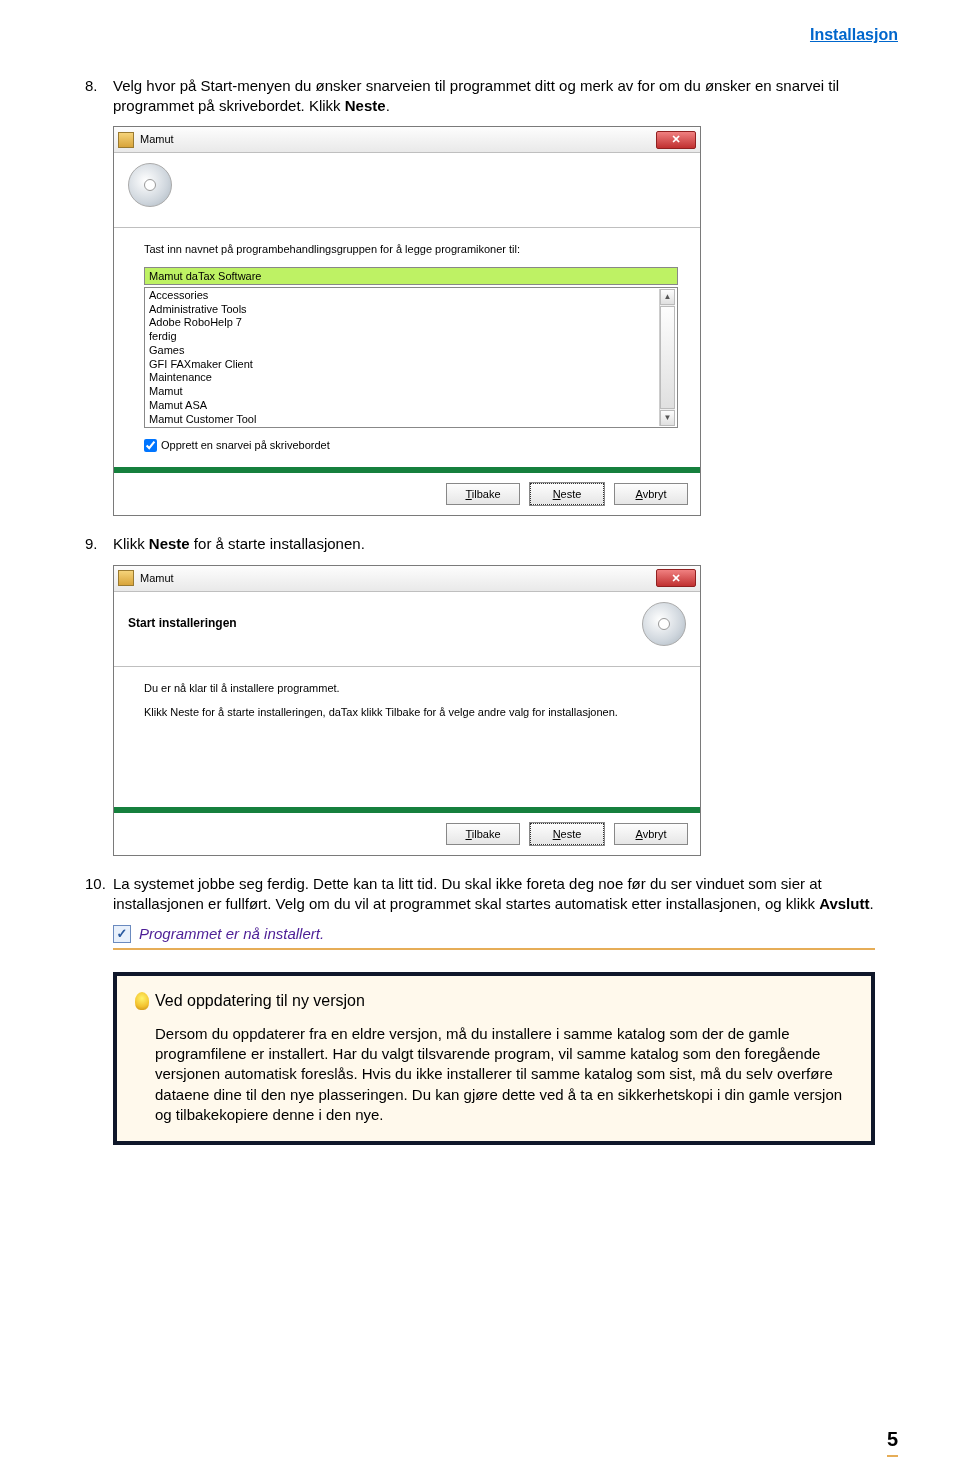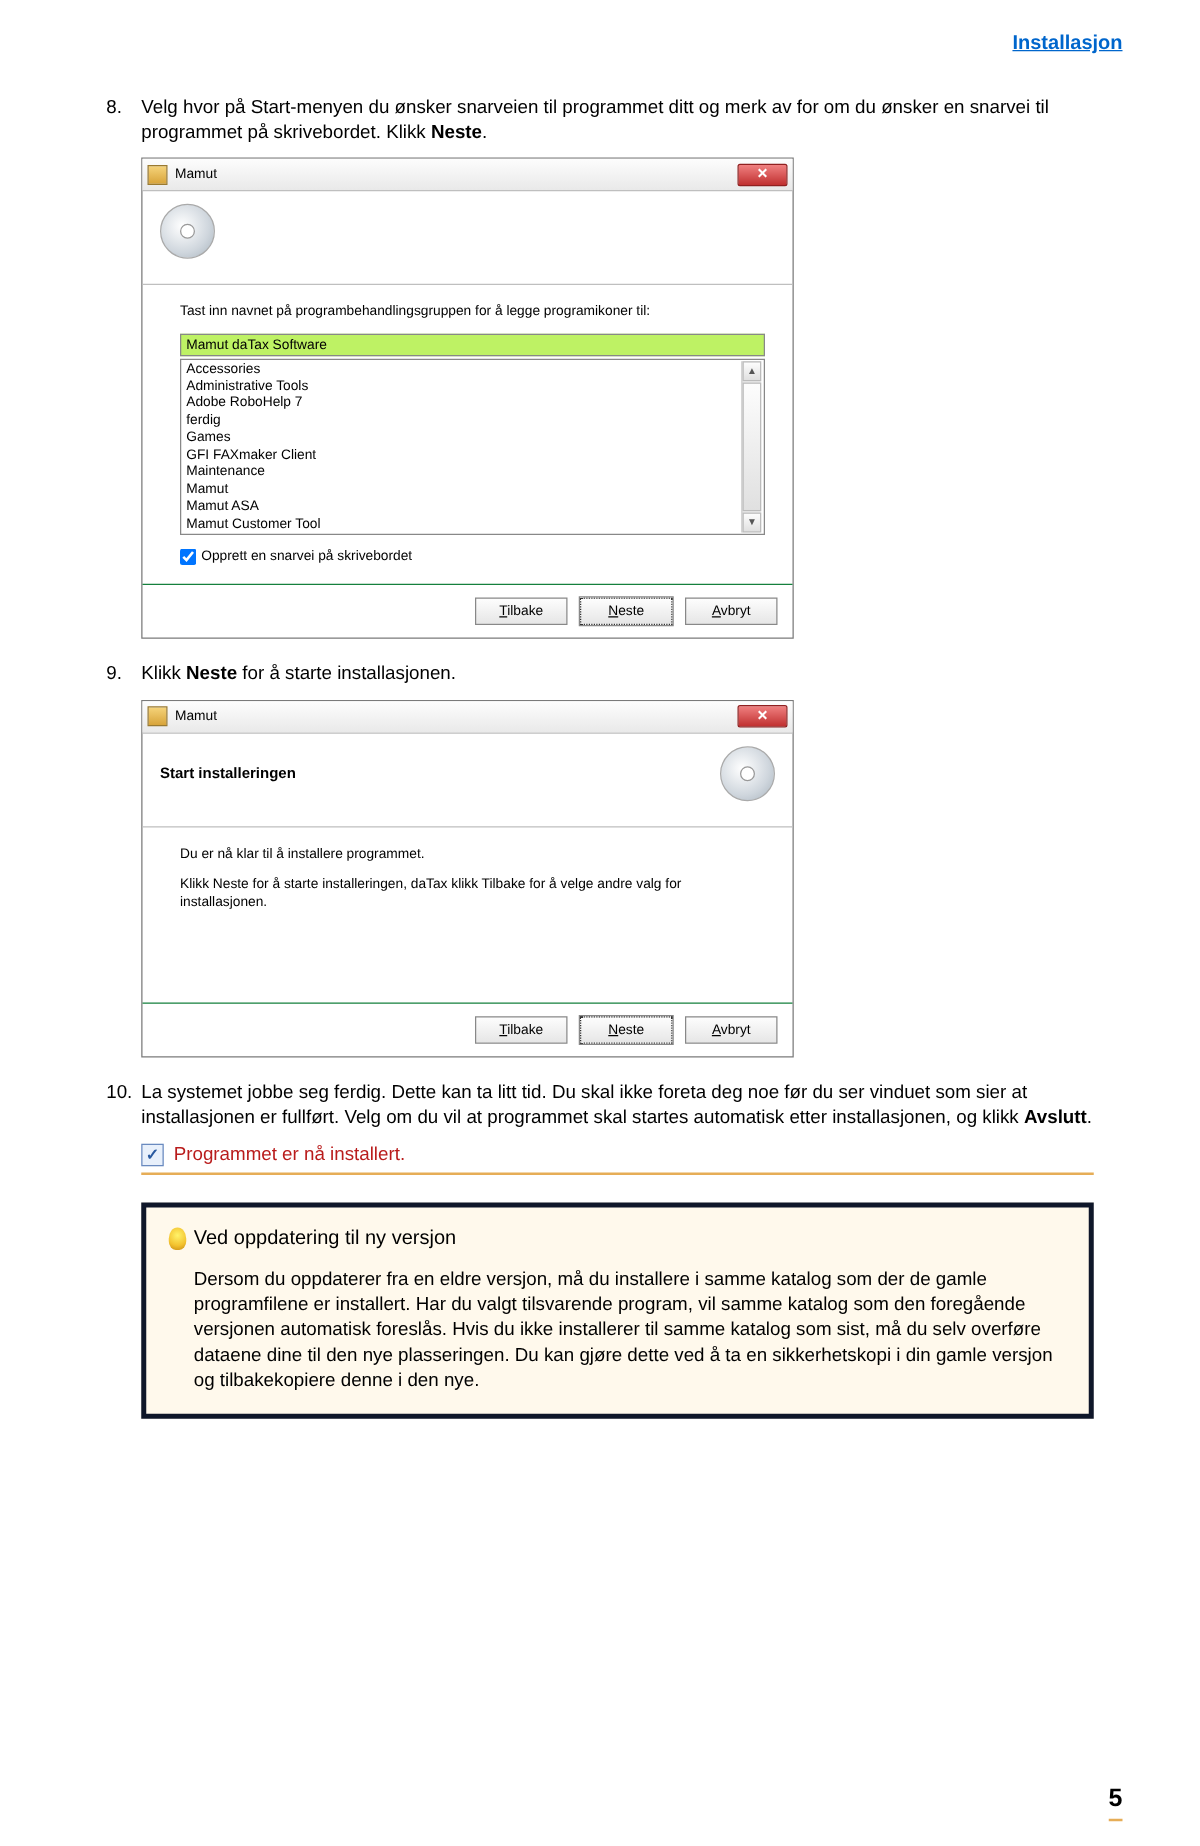--- a/index.html
+++ b/index.html
@@ -24,21 +24,21 @@
     font-weight: bold;
   }
   .content { padding: 0 85px 0 85px; }
   .step { display: flex; margin-bottom: 10px; }
   .step-num { min-width: 28px; }
   .step-body { flex: 1; }
   .bold { font-weight: bold; }
 
   
   .dialog {
-    width: 522px;
+    width: 588px;
     margin: 8px 0 18px 28px;
     border: 1px solid #7a7a7a;
     background: #fff;
     font-size: 11px;
     font-family: Tahoma, Arial, sans-serif;
     color: #000;
   }
   .dlg-titlebar {
     height: 26px;
     background: linear-gradient(#fdfdfd,#e9e9e9);
@@ -107,21 +107,21 @@
     width: 16px;
     background: #efefef;
     border-left: 1px solid #ccc;
     display: flex; flex-direction: column;
   }
   .scroll-btn { height: 16px; background: linear-gradient(#fdfdfd,#e0e0e0); border: 1px solid #bbb; font-size: 8px; text-align: center; line-height: 14px; color: #555; }
   .scroll-thumb { flex: 1; background: linear-gradient(#fdfdfd,#e0e0e0); border: 1px solid #bbb; margin: 1px 0; }
   .dlg-check { margin-top: 10px; display: flex; align-items: center; gap: 4px; font-size: 11px; }
   .dlg-check input { margin: 0; }
   .dlg-footer {
-    border-top: 1px solid #15803d;
+    border-top: 6px solid #15803d;
     padding: 10px 12px;
     display: flex; justify-content: flex-end; gap: 10px;
   }
   .dlg-btn {
     min-width: 74px;
     height: 22px;
     border: 1px solid #888;
     background: linear-gradient(#fdfdfd,#e6e6e6);
     font-size: 11px;
     font-family: Tahoma, Arial, sans-serif;
@@ -136,21 +136,21 @@
     margin: 8px 0 0 28px;
   }
   .check-icon {
     width: 18px; height: 18px;
     border: 1px solid #6a8abf;
     background: #e8f0fb;
     display: flex; align-items: center; justify-content: center;
     color: #2a5aa0;
     font-size: 13px; font-weight: bold;
   }
-  .complete-text { color: #b91c1c; }
+  .complete-text { font-style: italic; color: #4c1d95; }
   .hr-orange { border: none; border-top: 2px solid #e6ad57; margin: 4px 0 22px 28px; }
 
   .note-box {
     margin: 0 0 0 28px;
     border: 4px solid #0f172a;
     background: #fff9ec;
     padding: 14px 18px 16px 18px;
   }
   .note-title { display: flex; align-items: center; gap: 6px; margin-bottom: 12px; }
   .bulb {

